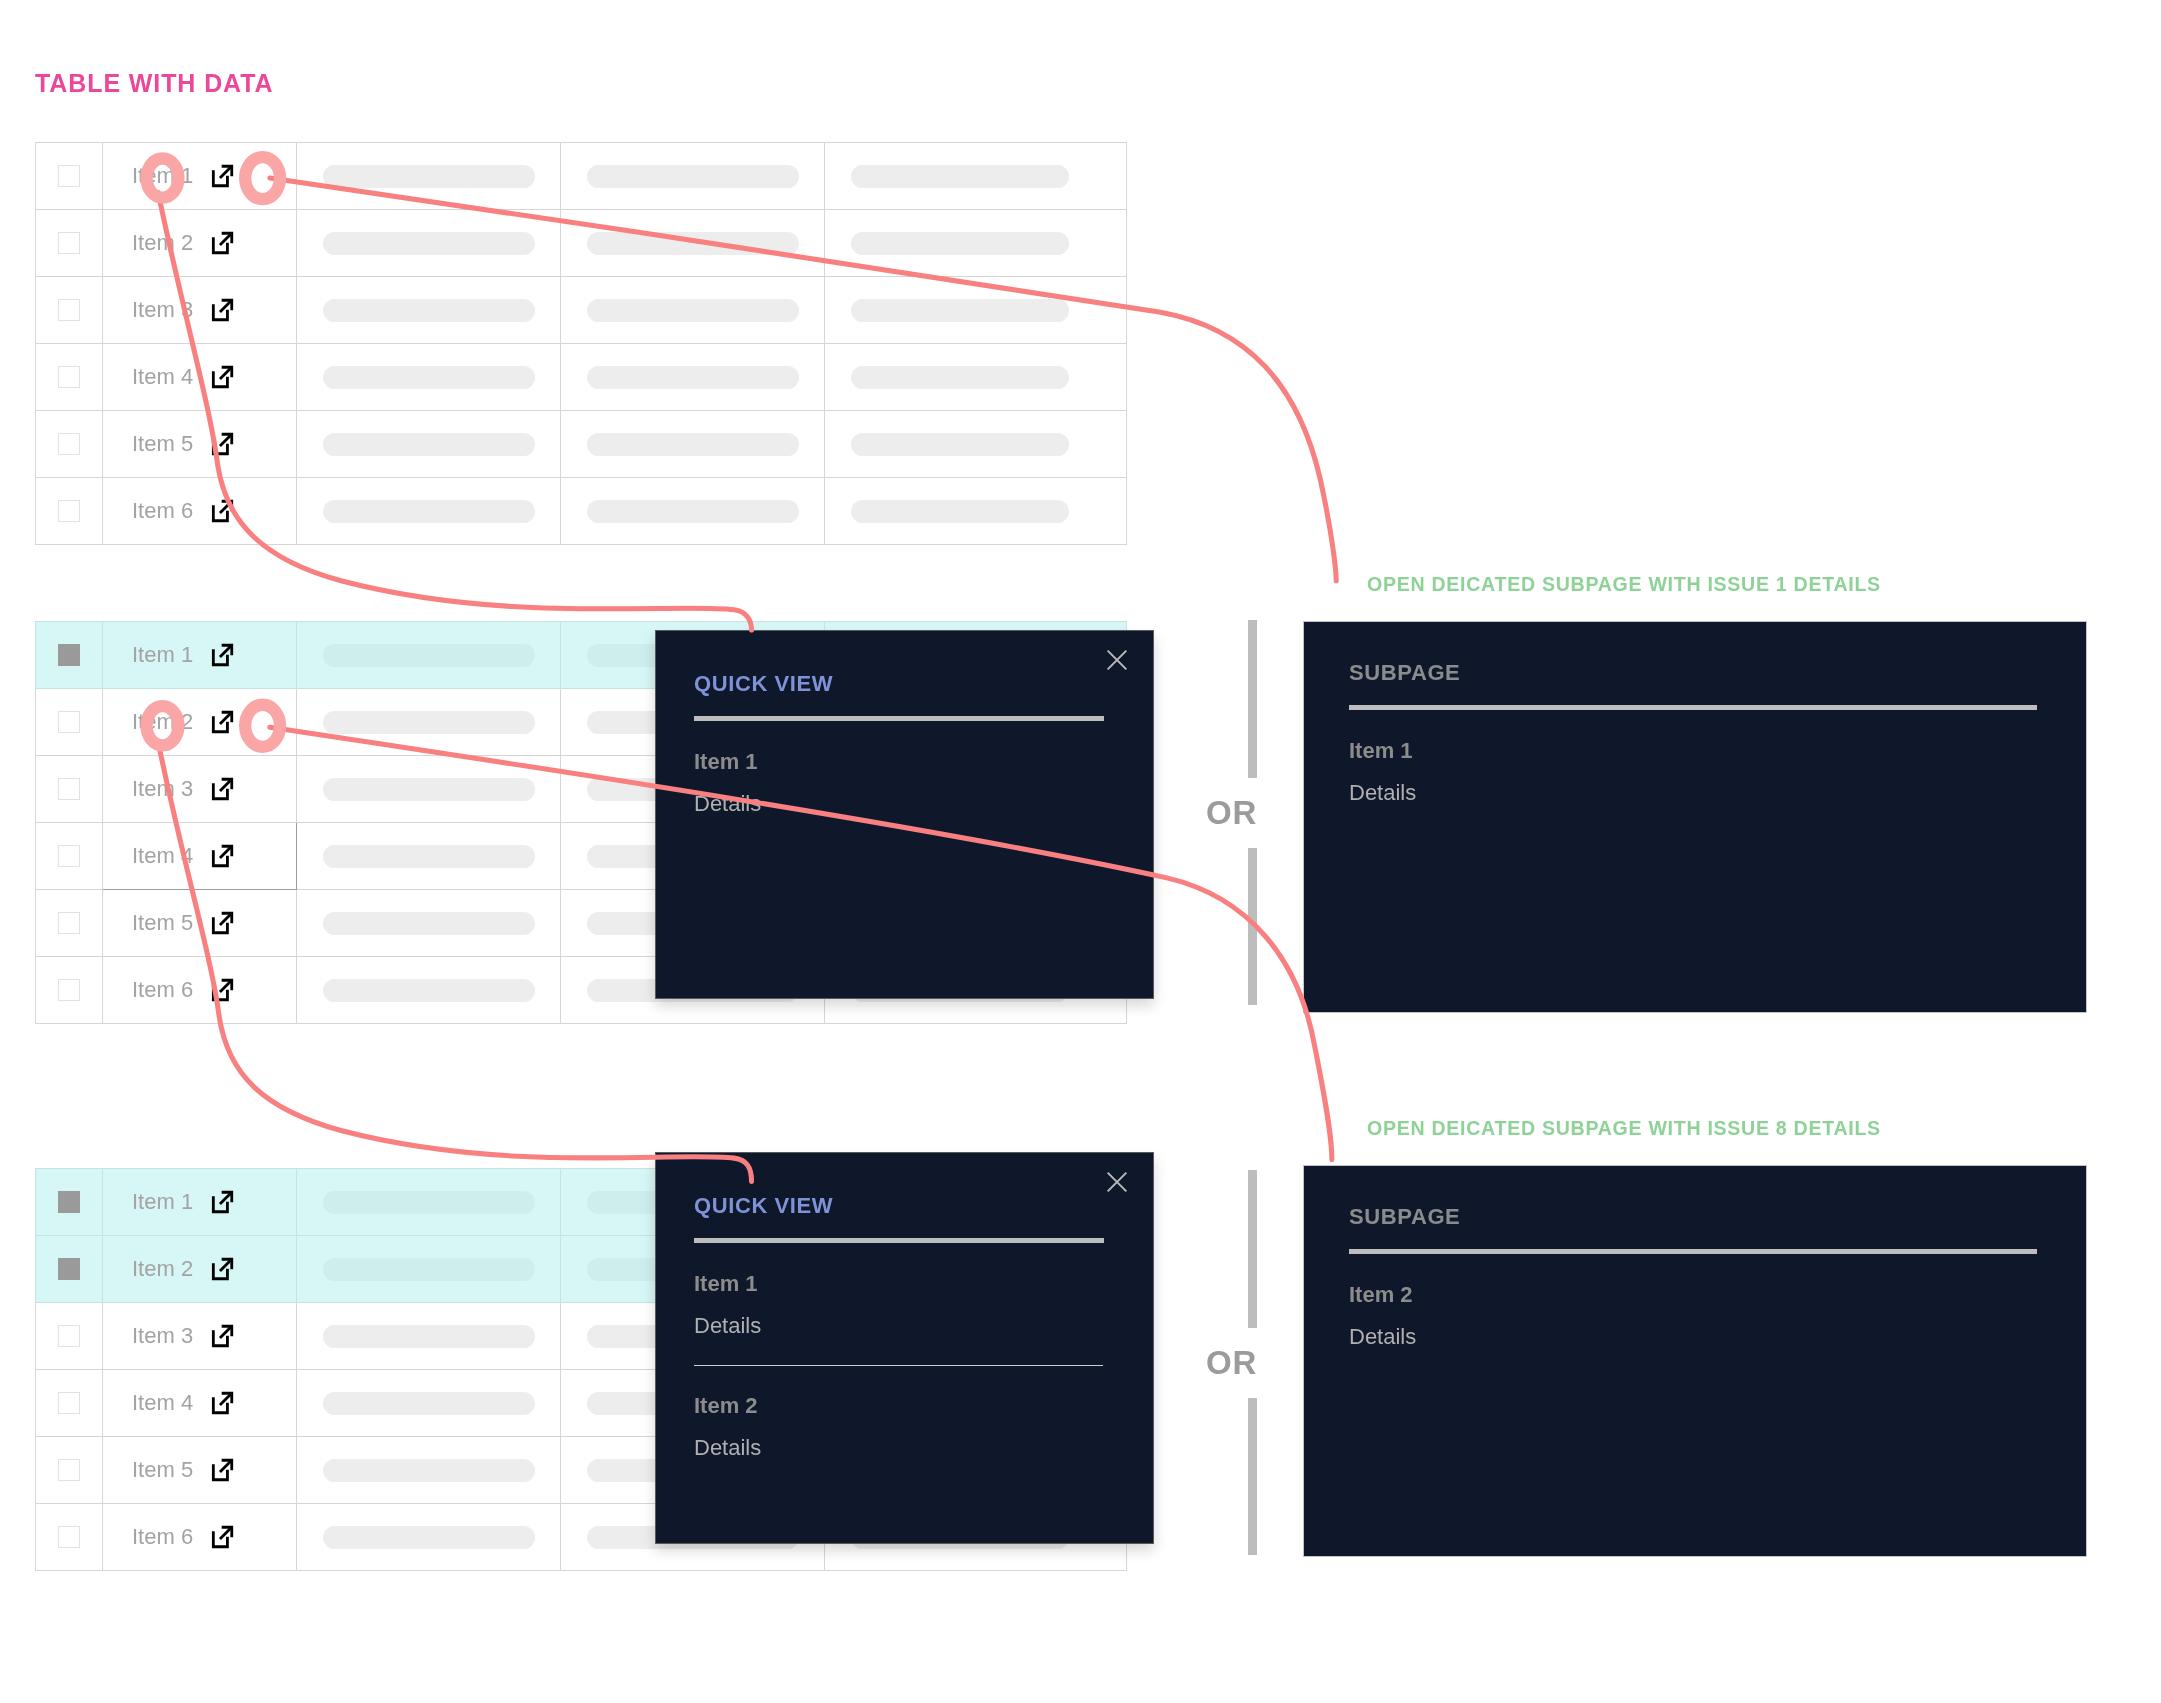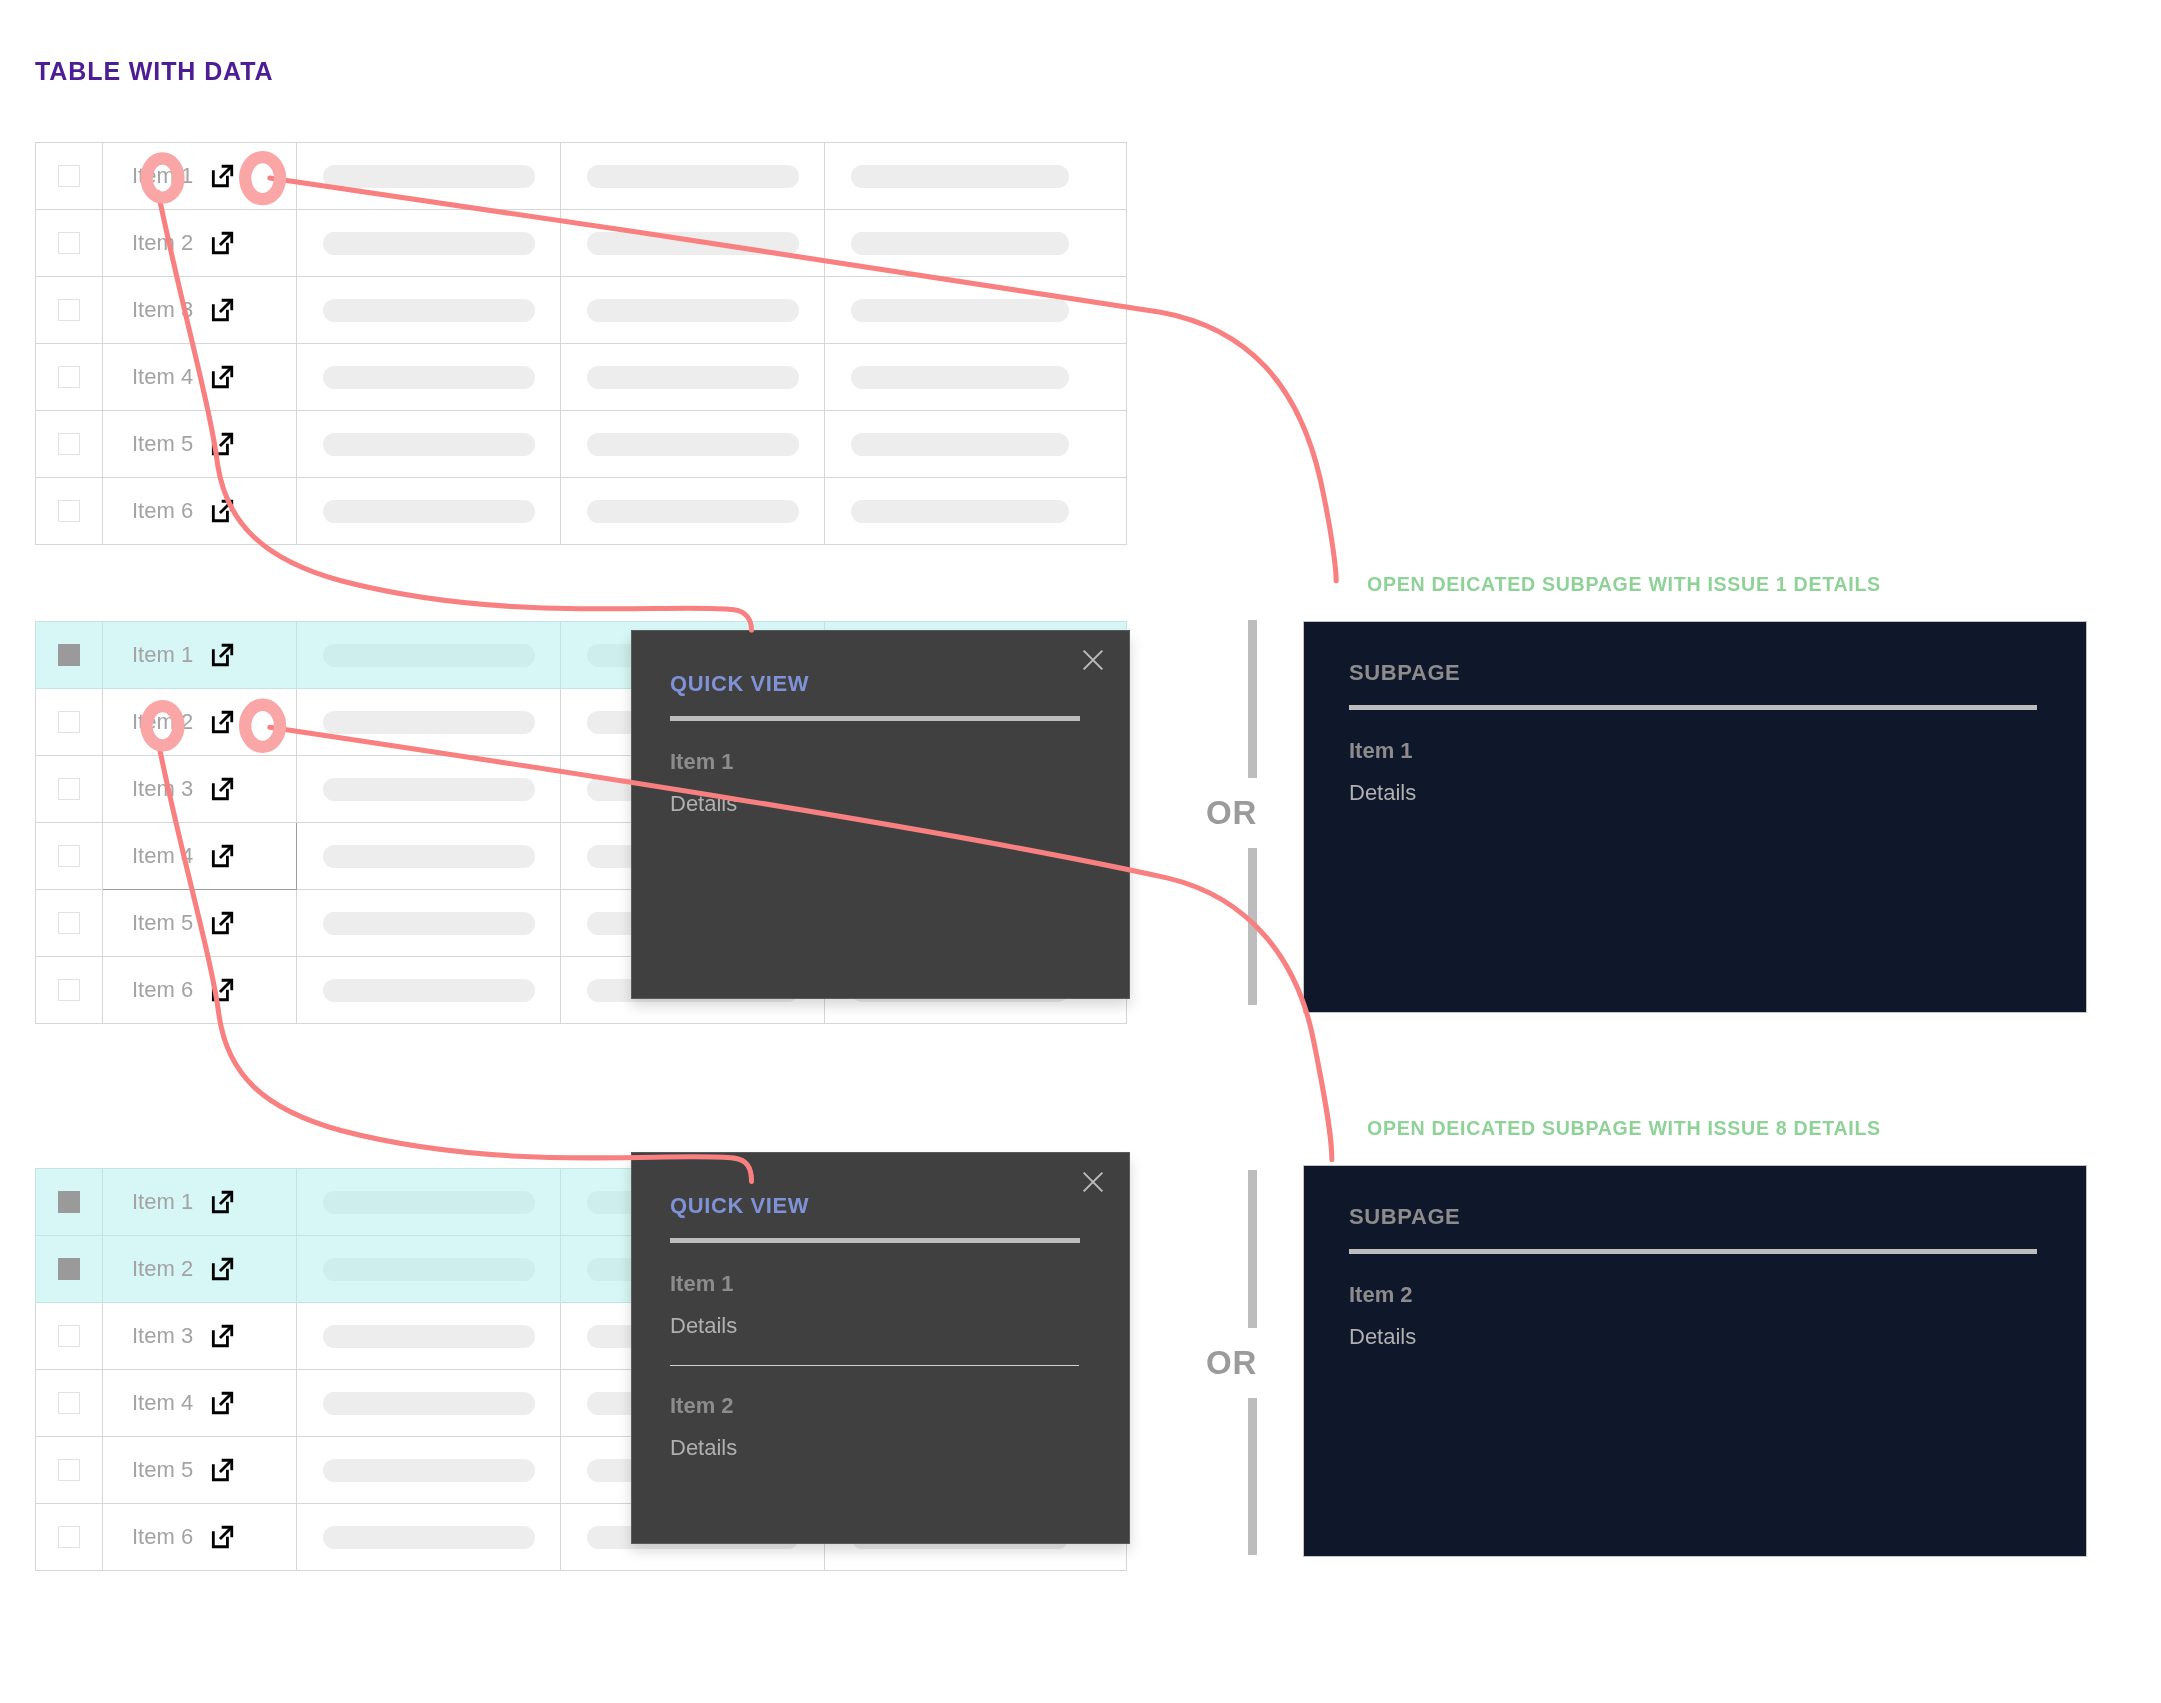--- a/index.html
+++ b/index.html
@@ -13,25 +13,25 @@
     position: relative;
     width: 2161px;
     height: 1704px;
     overflow: hidden;
     background: #ffffff;
   }
 
   
   .page-title {
     position: absolute;
-    left: 35px; top: 57px;
+    left: 35px; top: 69px;
     font-size: 25px;
     font-weight: bold;
     letter-spacing: 0.9px;
-    color: #4c1d95;
+    color: #ec4899;
     white-space: nowrap;
   }
 
   
   .tbl {
     position: absolute;
     left: 35px;
     width: 1091px;
     border-collapse: collapse;
     table-layout: fixed;
@@ -93,24 +93,25 @@
   tr.sel td { border-color: #c3e4e2; }
 
   
   td.hovered {
     border: 0.7px solid #9c9c9c !important;
   }
 
   
   .modal {
     position: absolute;
-    background: #404040;
+    background: #0f172a;
     border: 0.7px solid #5a5a5a;
     box-shadow: 0 7.3px 13px rgba(0,0,0,0.16);
     z-index: 40;
+    margin-left: 24px;
   }
   .modal-close {
     position: absolute;
     right: 20.3px; top: 13px;
     width: 32px; height: 32px;
     opacity: 0.95;
   }
   .modal-title {
     font-size: 22px;
     font-weight: bold;

